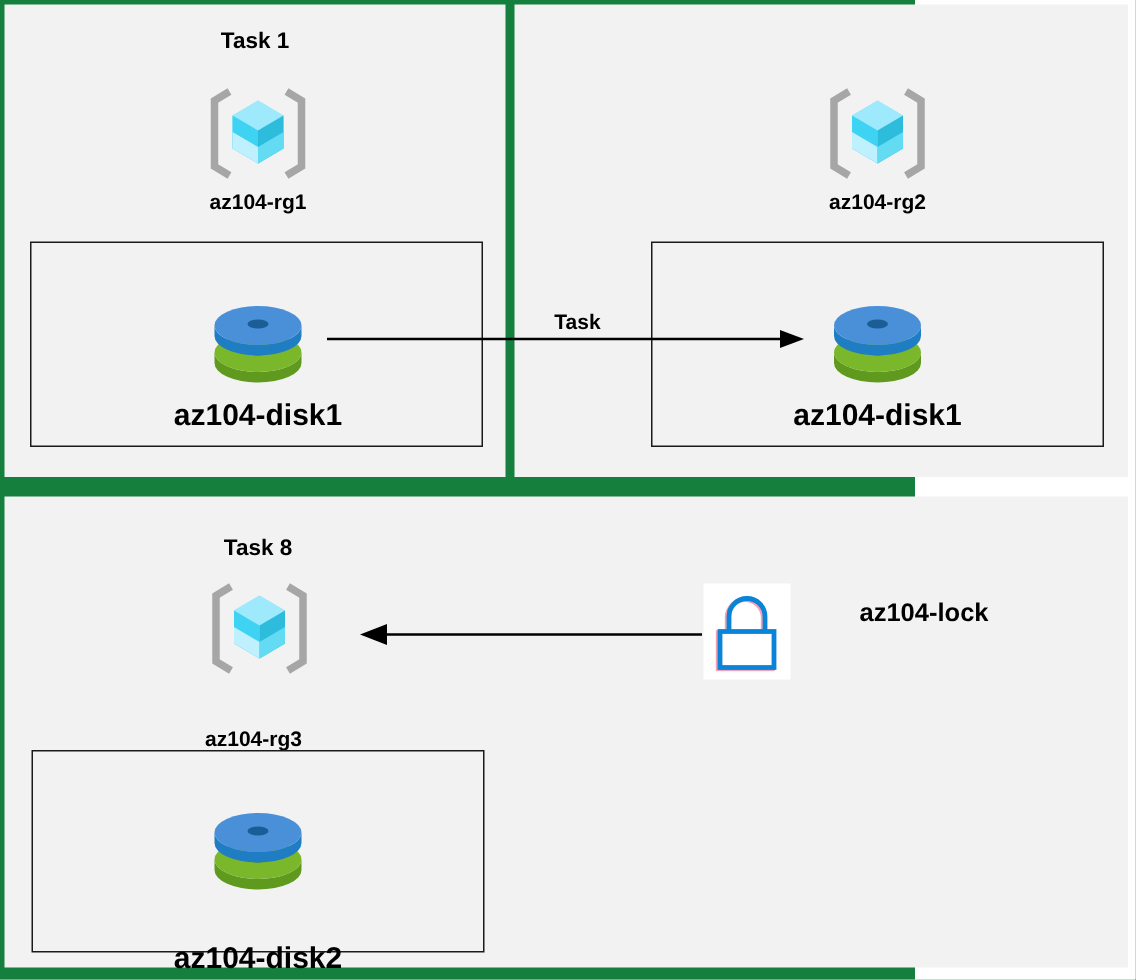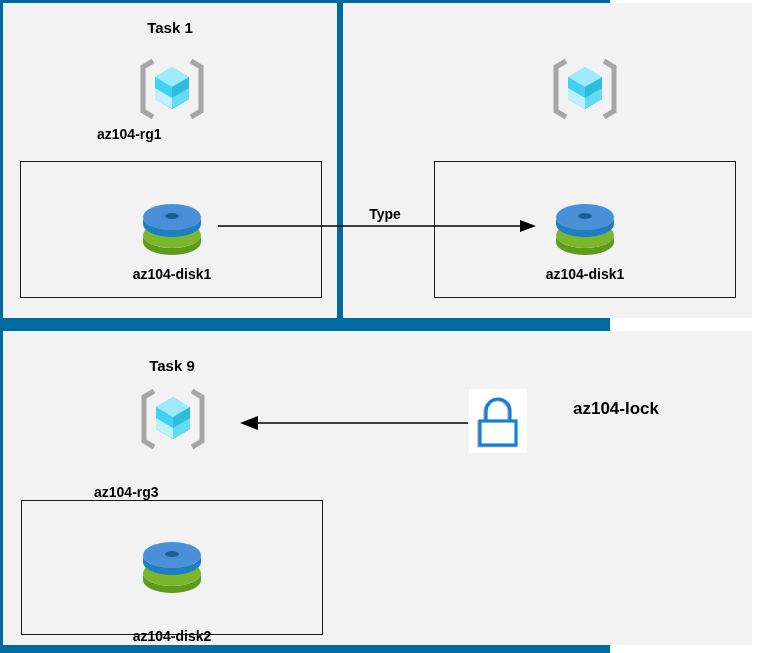--- a/index.html
+++ b/index.html
@@ -13,21 +13,21 @@
     height: 653px;
     position: relative;
     font-family: "Liberation Sans", sans-serif;
     overflow: hidden;
   }
   .canvas {
     position: absolute;
     left: 0; top: 0;
     width: 610px;
     height: 653px;
-    background: #0369a1;
+    background: #15803d;
   }
   
   .panel {
     position: absolute;
     background: #f2f2f2;
   }
   #panel-task1 { left: 3px;   top: 3px;   width: 334px; height: 315px; }
   #panel-task2 { left: 343px; top: 3px;   width: 409px; height: 315px; }
   #panel-task3 { left: 3px;   top: 331px; width: 749px; height: 314px; }
 
@@ -52,21 +52,21 @@
   }
   #rg-icon-1 { left: 139px; top: 58px; }
   #rg-icon-2 { left: 552px; top: 58px; }
   #rg-icon-3 { left: 140px; top: 388px; }
 
   .rg-label {
     position: absolute;
     font-size: 14px;
     font-weight: bold;
     color: #000000;
-    text-align: left;
+    text-align: center;
     white-space: nowrap;
   }
   #rg-label-1 { left: 97px;  top: 126px; width: 150px; }
   #rg-label-2 { left: 510px; top: 126px; width: 150px; }
   #rg-label-3 { left: 94px;  top: 456px; width: 150px; margin-top: 28px; }
 
   
   .res-box {
     position: absolute;
     background: #f2f2f2;
@@ -82,21 +82,21 @@
     position: absolute;
     width: 66px;
     height: 60px;
   }
   #disk-icon-1 { left: 139px; top: 197px; }
   #disk-icon-2 { left: 552px; top: 197px; }
   #disk-icon-3 { left: 139px; top: 535px; }
 
   .disk-label {
     position: absolute;
-    font-size: 14px;
+    font-size: 20px;
     font-weight: bold;
     color: #000000;
     text-align: center;
     white-space: nowrap;
   }
   #disk-label-1 { left: 97px;  top: 266px; width: 150px; }
   #disk-label-2 { left: 510px; top: 266px; width: 150px; }
   #disk-label-3 { left: 97px;  top: 628px; width: 150px; }
 
   
@@ -190,20 +190,21 @@
       <path d="M14 3 L4 9 L4 53 L14 59" fill="none" stroke="#a6a6a6" stroke-width="5"></path>
       <path d="M52 3 L62 9 L62 53 L52 59" fill="none" stroke="#a6a6a6" stroke-width="5"></path>
       <polygon points="33,9 50,19 50,41 33,51 16,41 16,19" fill="#8fe3fb"></polygon>
       <polygon points="33,9 50,19 33,29 16,19" fill="#9fe9fc"></polygon>
       <polygon points="16,19 33,29 33,51 16,41" fill="#3fd3f3"></polygon>
       <polygon points="33,29 50,19 50,41 33,51" fill="#2ebcdd"></polygon>
       <polygon points="16,30 33,40 33,51 16,41" fill="#bff0fd"></polygon>
       <polygon points="33,40 50,30 50,41 33,51" fill="#63dbf2"></polygon>
     </svg>
   </div>
+  <div class="rg-label" id="rg-label-2">az104-rg2</div>
 
   <div class="res-box" id="box-task2"></div>
 
   <div class="disk-icon" id="disk-icon-2">
     <svg width="66" height="60" viewBox="0 0 66 60" xmlns="http://www.w3.org/2000/svg">
       <path d="M4 38 a29 13 0 0 0 58 0 l0 7 a29 13 0 0 1 -58 0 z" fill="#5f9a1e"></path>
       <ellipse cx="33" cy="38" rx="29" ry="13" fill="#7ab72b"></ellipse>
       <ellipse cx="33" cy="37" rx="7" ry="3" fill="#4c7d18"></ellipse>
       <path d="M4 20 a29 13 0 0 0 58 0 l0 7 a29 13 0 0 1 -58 0 z" fill="#1f7dc4"></path>
       <ellipse cx="33" cy="20" rx="29" ry="13" fill="#4a90d9"></ellipse>
@@ -211,24 +212,24 @@
     </svg>
   </div>
   <div class="disk-label" id="disk-label-2">az104-disk1</div>
 
   <div class="connector" id="arrow-move">
     <svg width="320" height="22" viewBox="0 0 320 22" xmlns="http://www.w3.org/2000/svg">
       <line x1="0" y1="11" x2="305" y2="11" stroke="#000000" stroke-width="1.6"></line>
       <polygon points="318,11 302,5 302,17" fill="#000000"></polygon>
     </svg>
   </div>
-  <div class="move-label">Type</div>
+  <div class="move-label">Task</div>
 
   <div class="panel" id="panel-task3"></div>
-  <div class="task-title" id="title-task3">Task 9</div>
+  <div class="task-title" id="title-task3">Task 8</div>
 
   <div class="rg-icon" id="rg-icon-3">
     <svg width="66" height="62" viewBox="0 0 66 62" xmlns="http://www.w3.org/2000/svg">
       <path d="M14 3 L4 9 L4 53 L14 59" fill="none" stroke="#a6a6a6" stroke-width="5"></path>
       <path d="M52 3 L62 9 L62 53 L52 59" fill="none" stroke="#a6a6a6" stroke-width="5"></path>
       <polygon points="33,9 50,19 50,41 33,51 16,41 16,19" fill="#8fe3fb"></polygon>
       <polygon points="33,9 50,19 33,29 16,19" fill="#9fe9fc"></polygon>
       <polygon points="16,19 33,29 33,51 16,41" fill="#3fd3f3"></polygon>
       <polygon points="33,29 50,19 50,41 33,51" fill="#2ebcdd"></polygon>
       <polygon points="16,30 33,40 33,51 16,41" fill="#bff0fd"></polygon>

